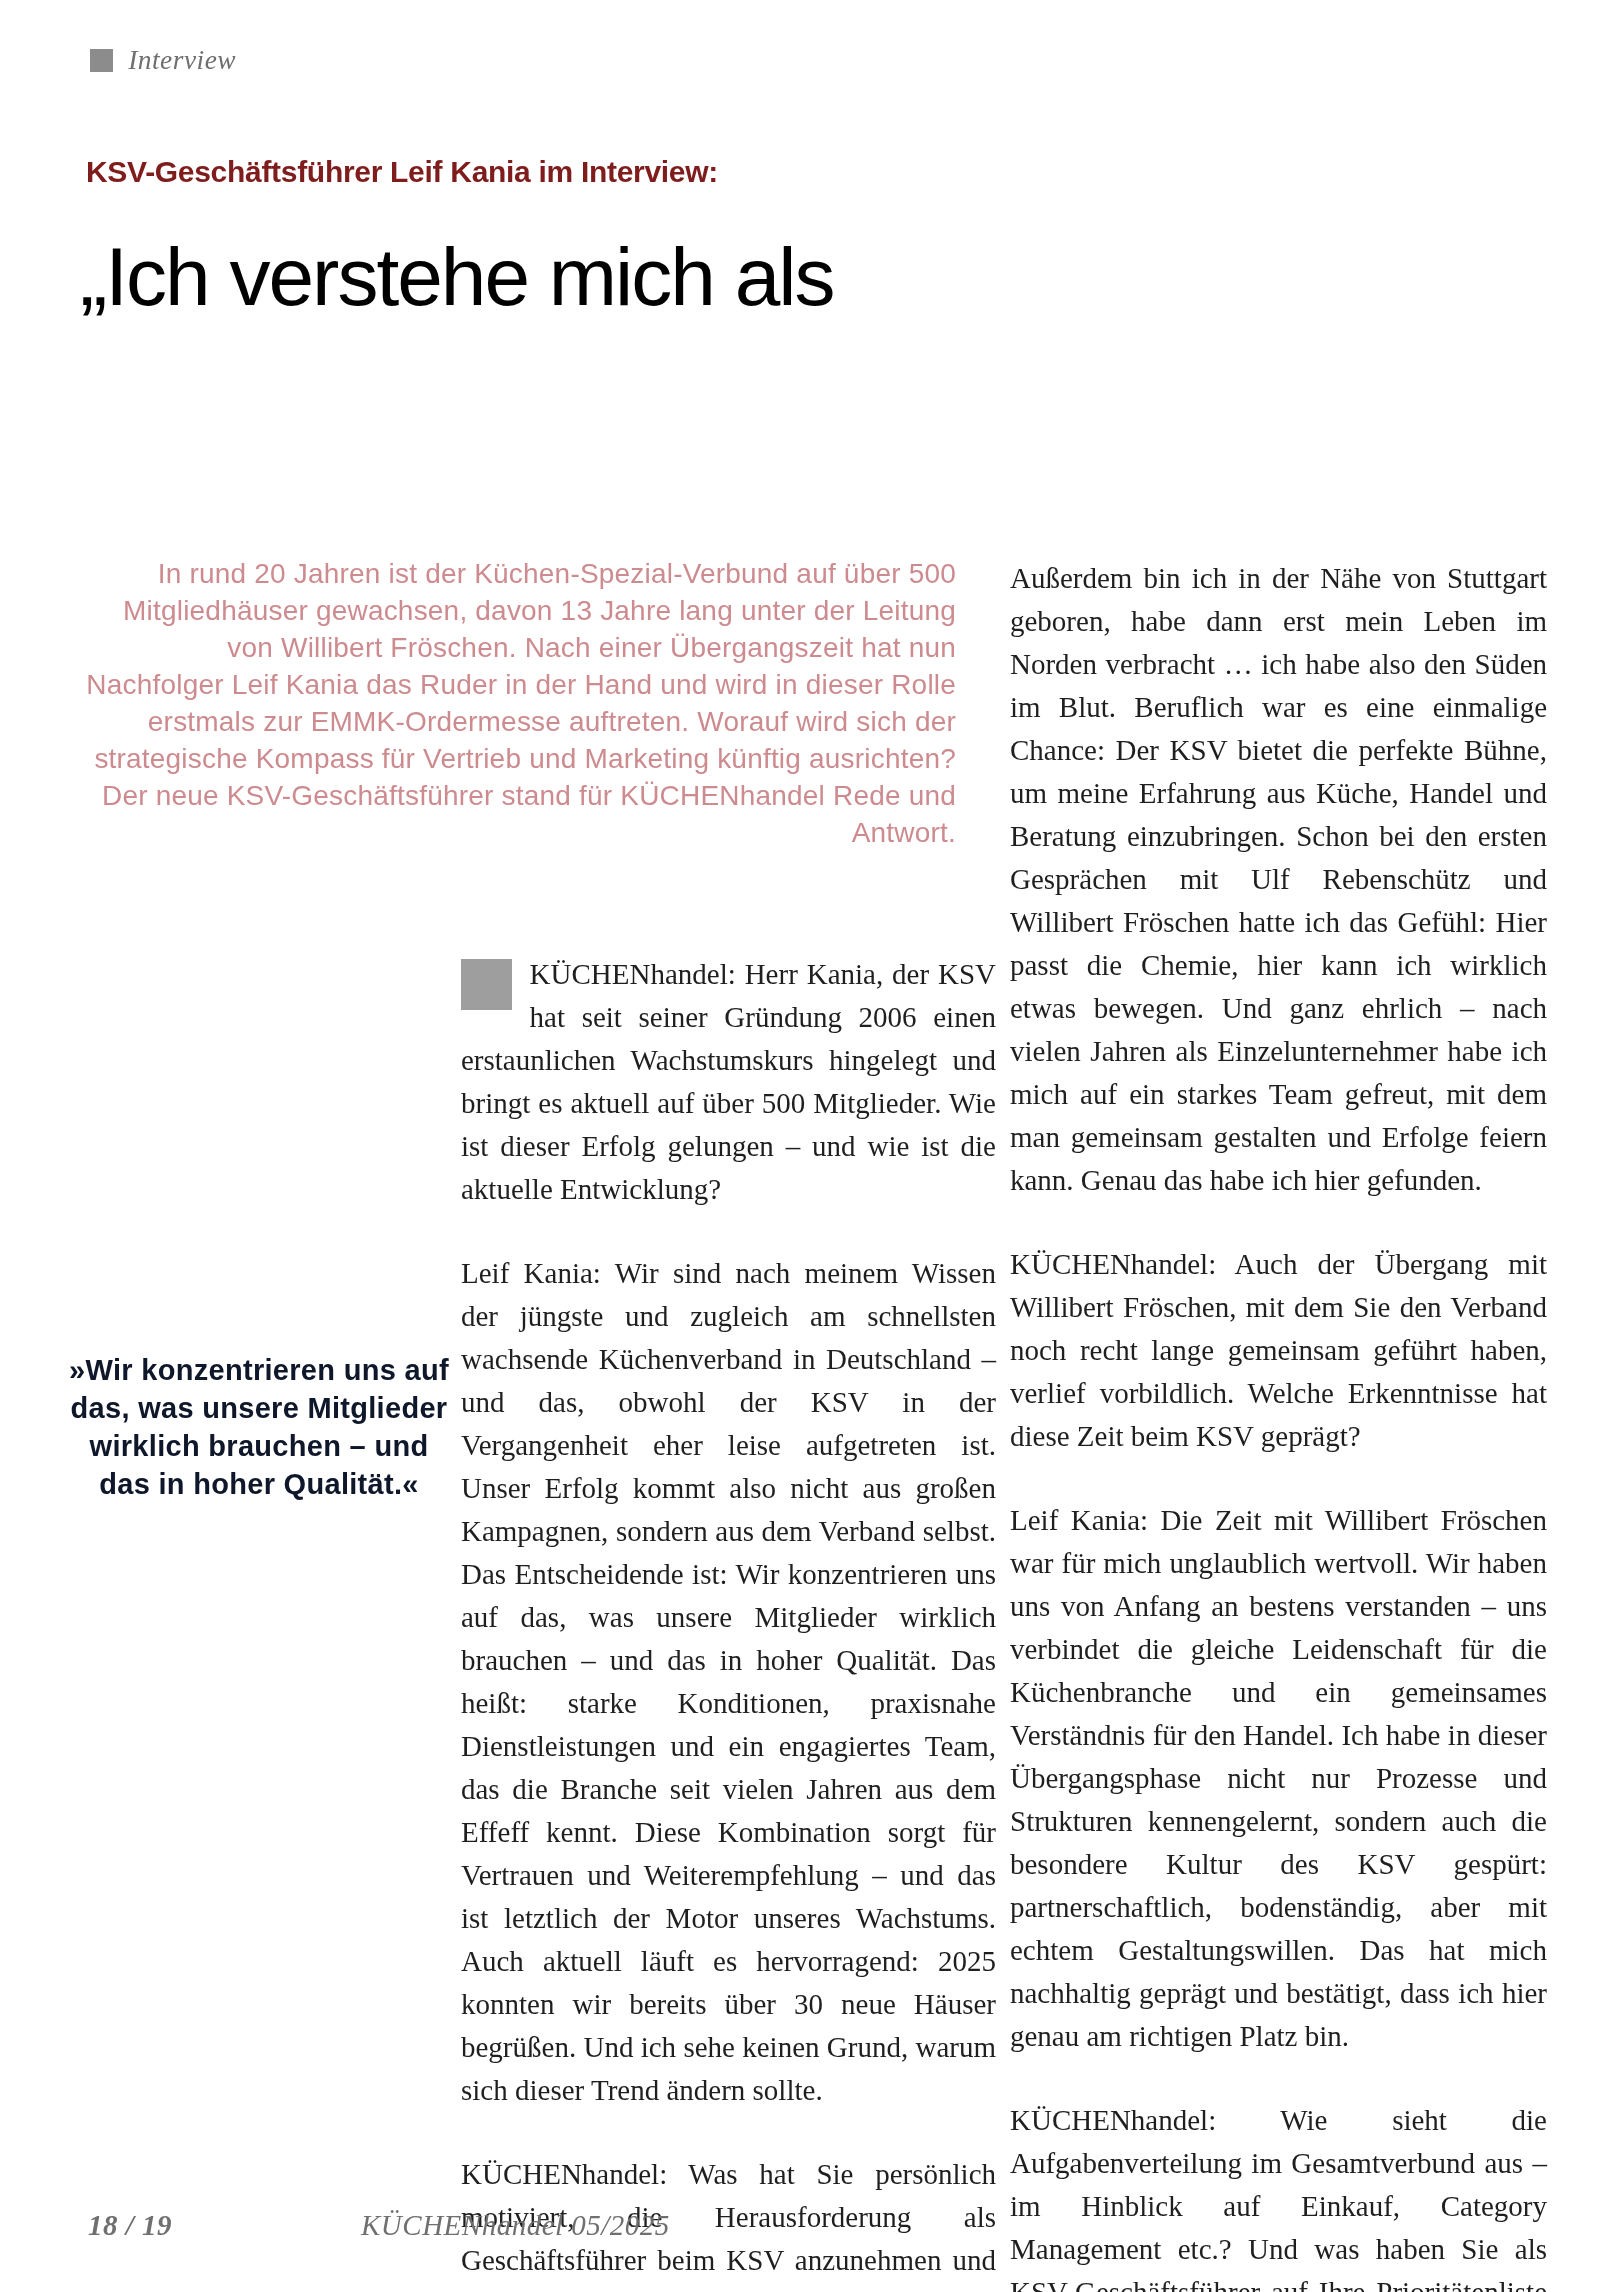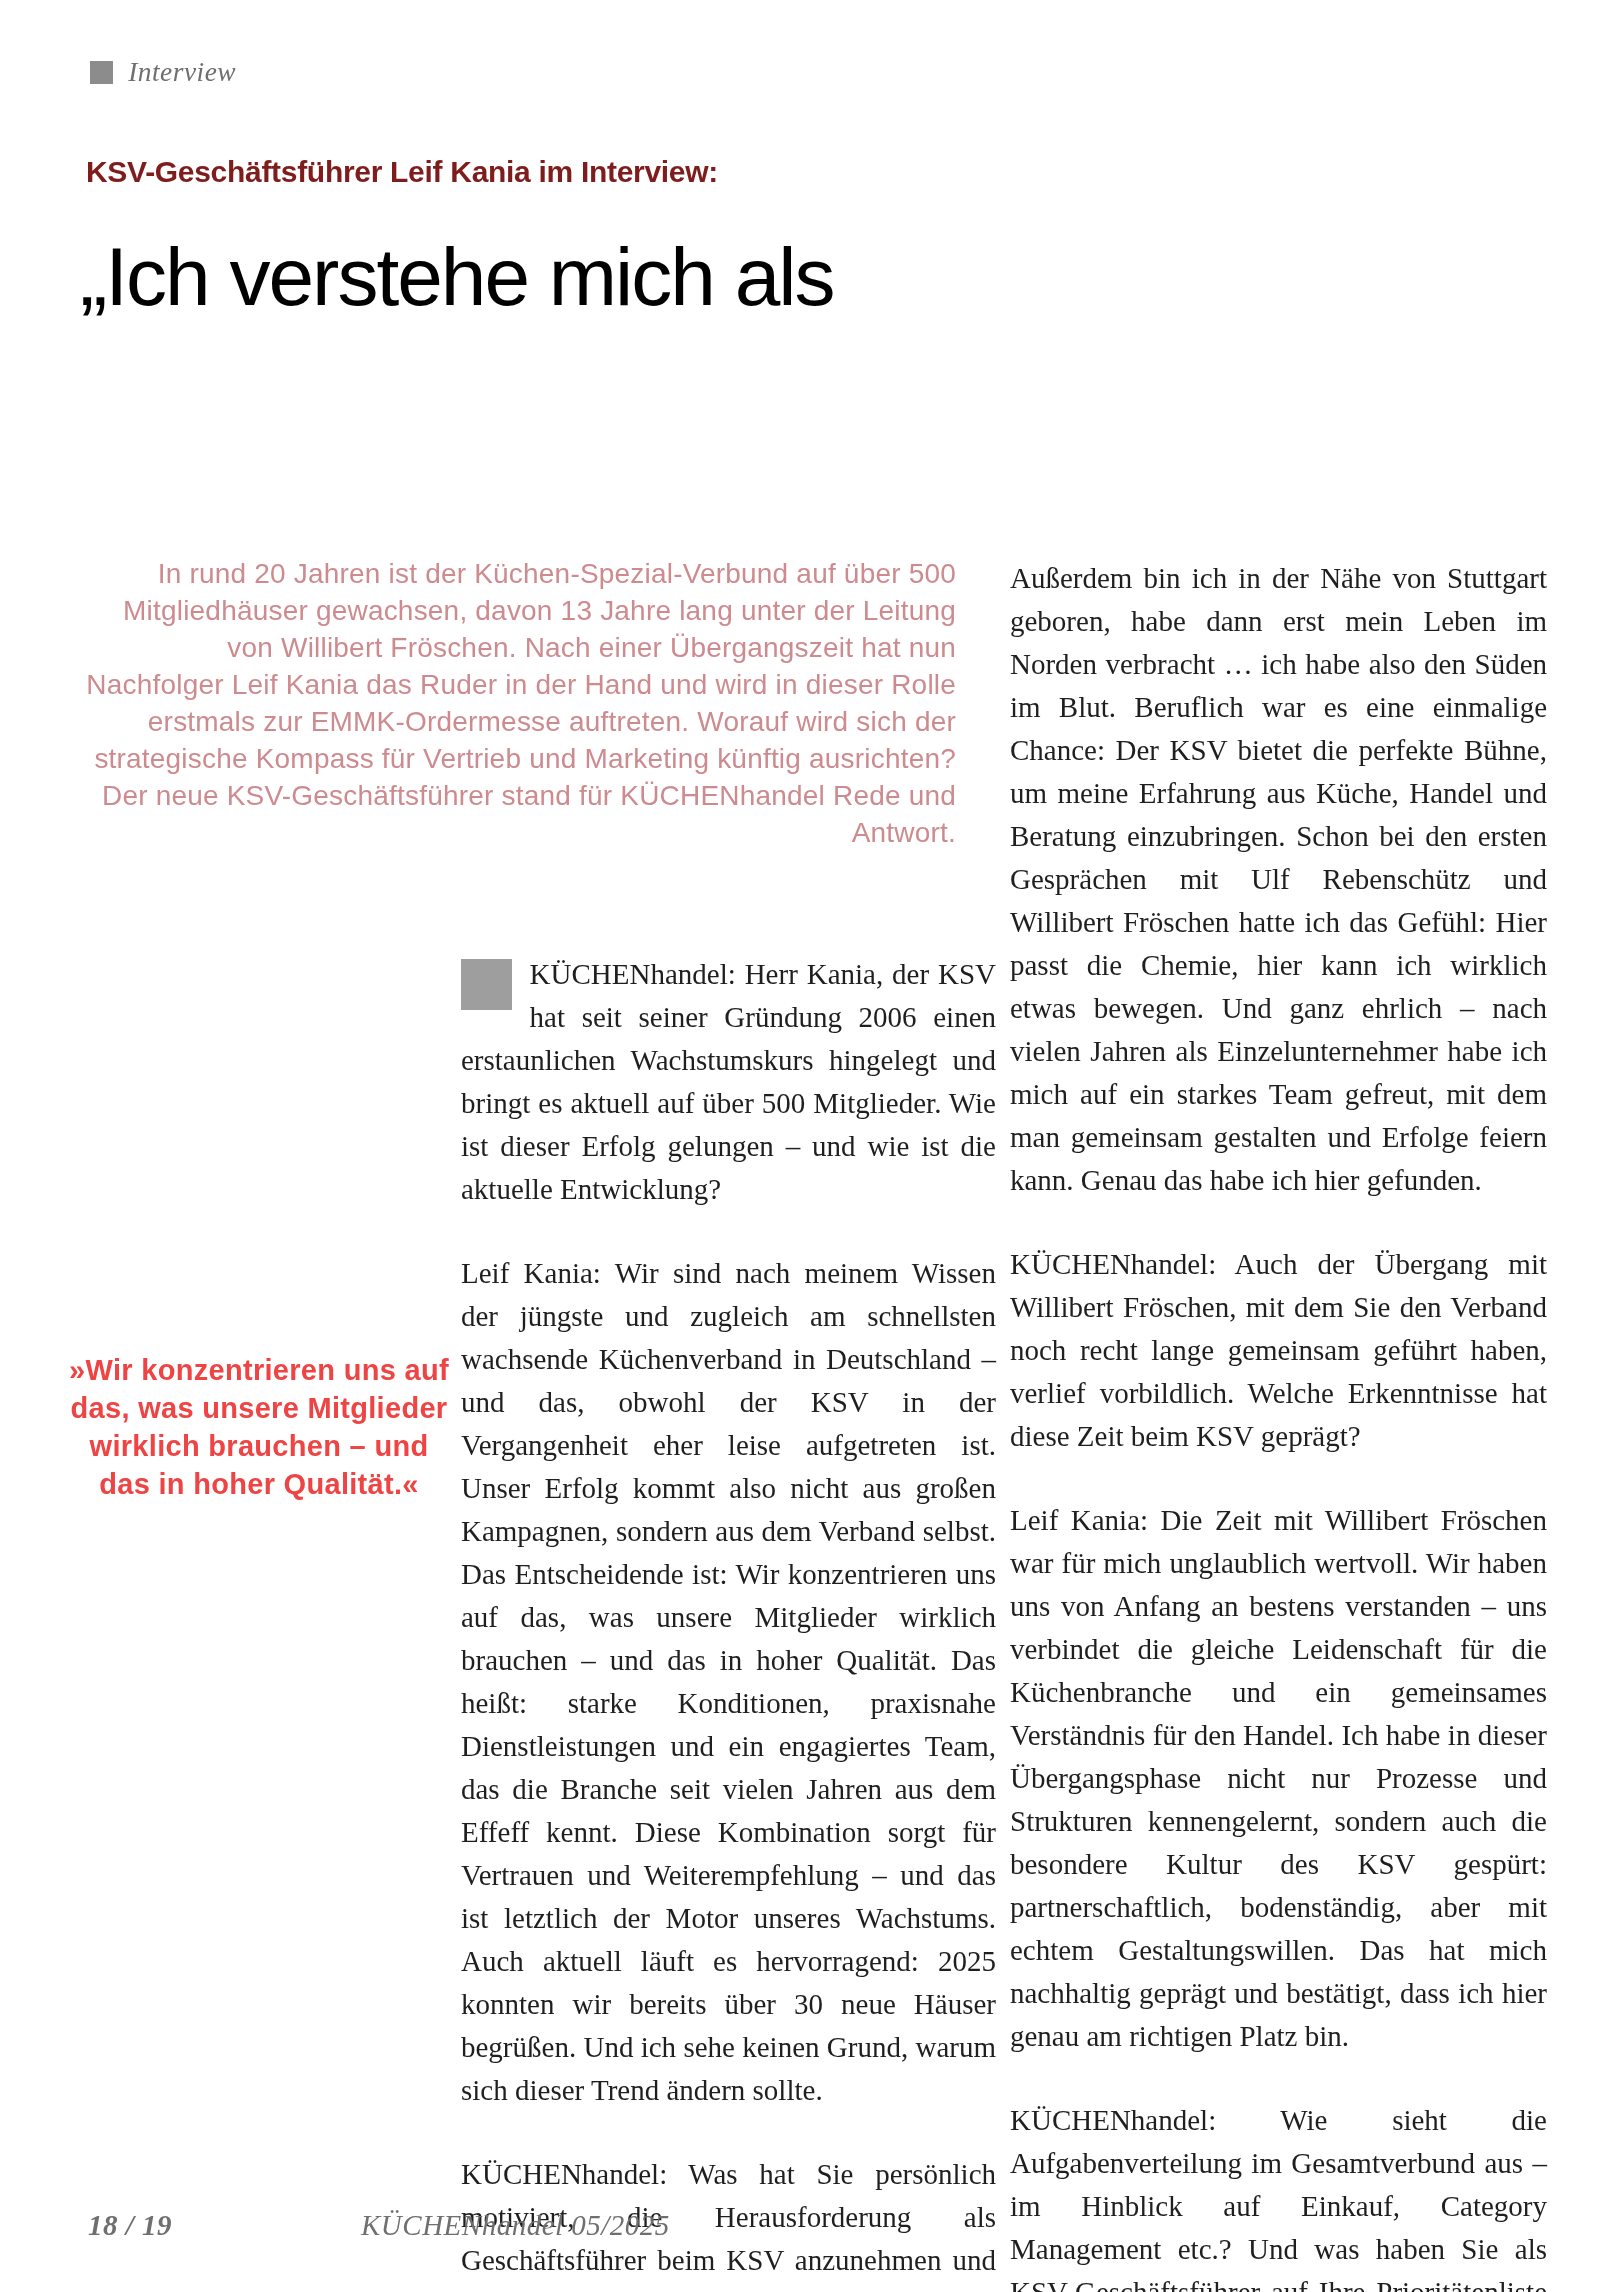--- a/index.html
+++ b/index.html
@@ -14,21 +14,20 @@
     color: #1f1f1f;
   }
 
   
   .section-head {
     position: absolute;
     left: 90px; top: 45px;
     display: flex;
     align-items: center;
     gap: 15.7px;
-    margin-top: 12px;
   }
   .section-square {
     width: 22.5px; height: 22.5px;
     background: #8c8c8c;
     flex: 0 0 auto;
   }
   .section-label {
     font-family: "Liberation Serif", serif;
     font-style: italic;
     font-size: 27.4px;
@@ -84,21 +83,21 @@
   
   .pull-quote {
     position: absolute;
     left: 63px; top: 1351px;
     width: 392px;
     font-family: "Liberation Sans", sans-serif;
     font-weight: 700;
     font-size: 29px;
     line-height: 38px;
     letter-spacing: 0.3px;
-    color: #ef4444;
+    color: #0f172a;
     text-align: center;
   }
 
   
   .col {
     position: absolute;
     font-size: 29px;
     line-height: 43px;
     text-align: justify;
     hyphens: auto;

